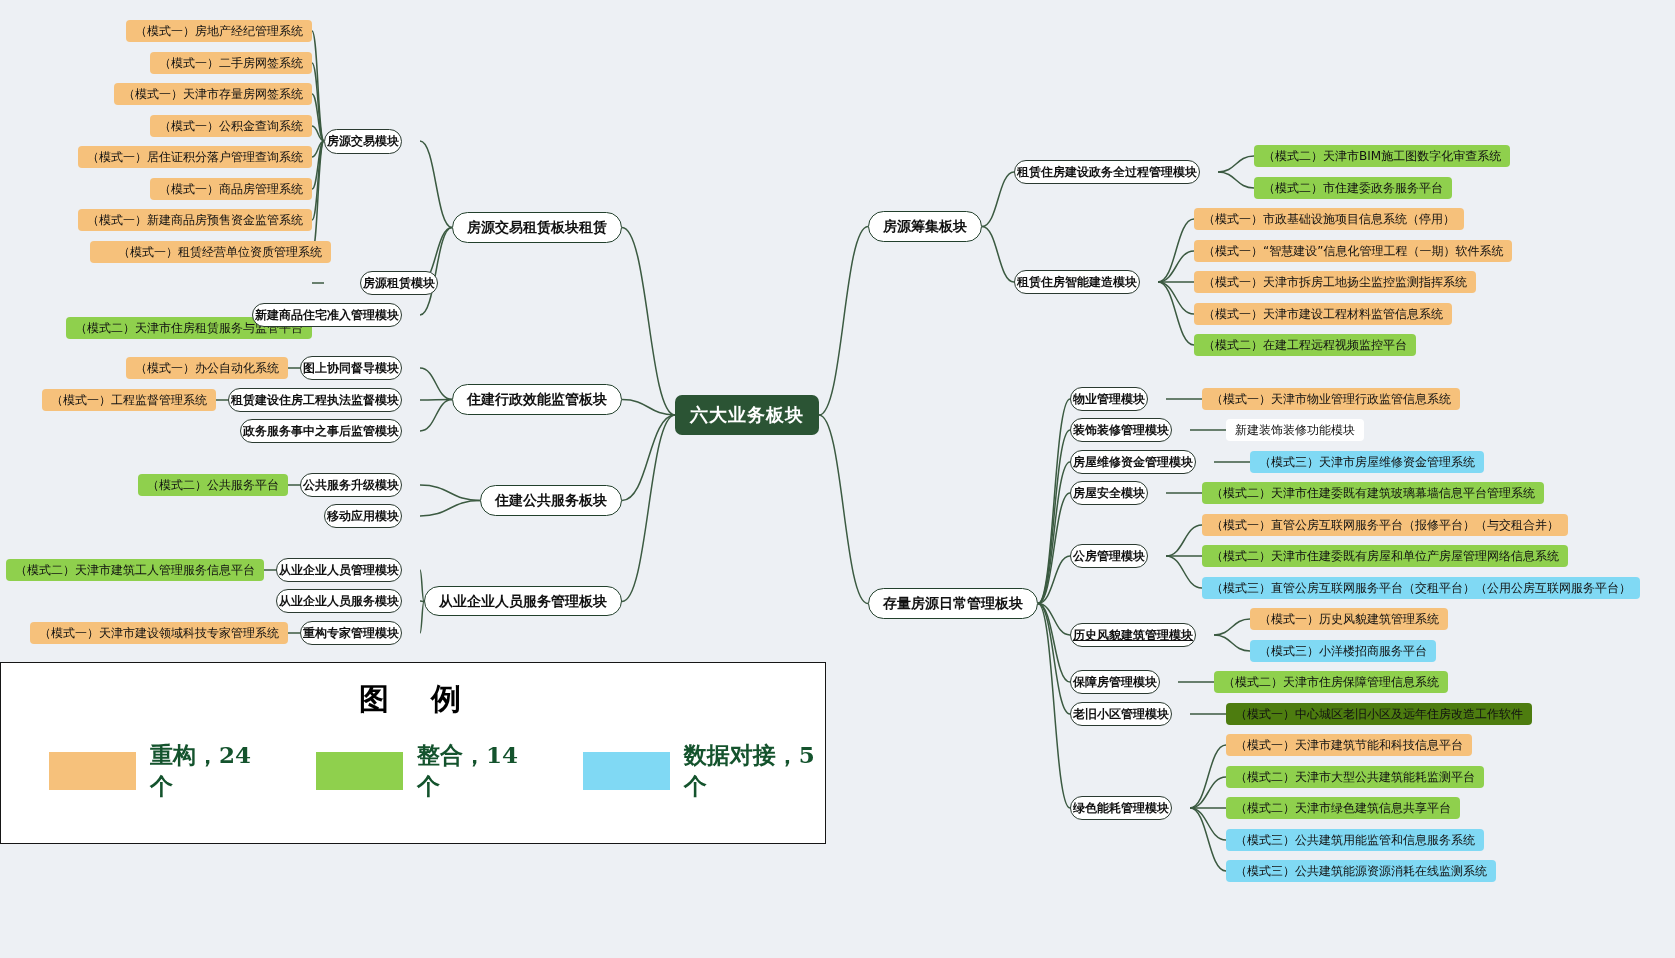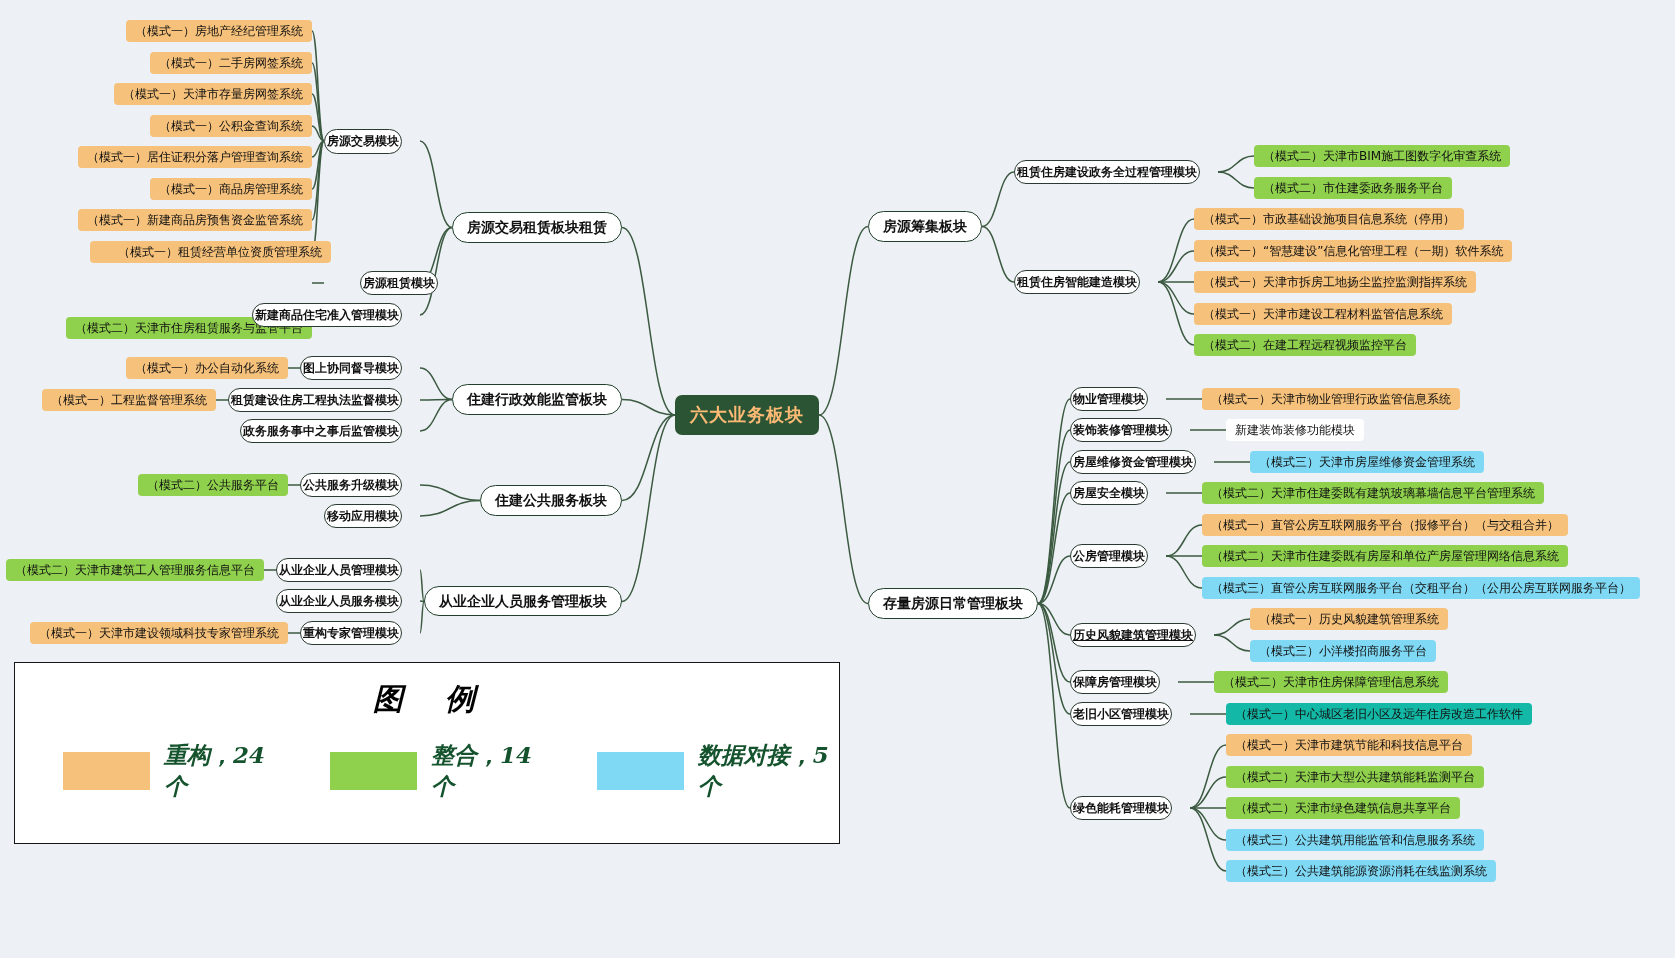--- a/index.html
+++ b/index.html
@@ -18,22 +18,22 @@
   }
   .node.module{
     background:#fff;border:1.4px solid #2a3a30;border-radius:13px;
     font-size:12px;font-weight:bold;padding:4px 2px;color:#111;
   }
   .node.leaf{
     font-size:12px;padding:4px 9px;border-radius:4px;color:#111;
   }
   #wires{position:absolute;left:0;top:0;fill:none;stroke-width:1.5px;}
   .legend{
-    position:absolute;left:14px;top:662px;width:826px;height:182px;
-    background:#ffffff;border:1.6px solid #161616;box-sizing:border-box;font-style:italic;
+    position:absolute;left:0;top:662px;width:826px;height:182px;
+    background:#ffffff;border:1.6px solid #161616;box-sizing:border-box;
   }
   .legend-title{
     text-align:center;margin-top:16px;
     font-family:"DejaVu Serif",serif;font-size:30px;font-weight:bold;letter-spacing:6px;color:#000;
   }
   .legend-items{display:flex;align-items:center;margin-top:20px;padding-left:48px;gap:52px;}
   .legend-item{display:flex;align-items:center;gap:14px;}
   .swatch{width:95px;height:38px;display:inline-block;}
   .legend-label{font-family:"DejaVu Serif",serif;font-size:23px;font-weight:bold;color:#14532d;}
 </style>
@@ -102,21 +102,21 @@
       <path d="M 1038 603.5 C 1054 603.5, 1054 714, 1070 714"></path>
       <path d="M 1190 714 C 1208 714, 1208 714, 1226 714"></path>
       <path d="M 1038 603.5 C 1054 603.5, 1054 808, 1070 808"></path>
       <path d="M 1190 808 C 1208 808, 1208 745, 1226 745"></path>
       <path d="M 1190 808 C 1208 808, 1208 777, 1226 777"></path>
       <path d="M 1190 808 C 1208 808, 1208 808, 1226 808"></path>
       <path d="M 1190 808 C 1208 808, 1208 840, 1226 840"></path>
       <path d="M 1190 808 C 1208 808, 1208 871, 1226 871"></path>
     </svg>
 
-  <div id="center-node" class="node center" style="background: rgb(43, 84, 52); color: #fdba74; left: 675px; top: 395px;">六大业务板块</div>
+  <div id="center-node" class="node center" style="background: rgb(43, 84, 52); color: #ffffff; left: 675px; top: 395px;">六大业务板块</div>
 
   <div class="legend">
     <div class="legend-title">图　例</div>
     <div class="legend-items">
       <div class="legend-item">
         <span class="swatch" style="background: rgb(246, 193, 123);"></span>
         <span class="legend-label">重构，24个</span>
       </div>
       <div class="legend-item">
         <span class="swatch" style="background: rgb(143, 208, 77);"></span>
@@ -179,20 +179,20 @@
     <div class="node module" style="left: 1070px; top: 544px;">公房管理模块</div>
     <div class="node leaf" style="background: rgb(143, 208, 77); left: 1202px; top: 545px;">（模式二）天津市住建委既有房屋和单位产房屋管理网络信息系统</div>
     <div class="node leaf" style="background: rgb(246, 193, 123); left: 1202px; top: 513.5px;">（模式一）直管公房互联网服务平台（报修平台）（与交租合并）</div>
     <div class="node leaf" style="background: rgb(128, 217, 244); left: 1202px; top: 576.5px;">（模式三）直管公房互联网服务平台（交租平台）（公用公房互联网服务平台）</div>
     <div class="node module" style="left: 1070px; top: 622.75px; text-decoration: underline;">历史风貌建筑管理模块</div>
     <div class="node leaf" style="background: rgb(246, 193, 123); left: 1250px; top: 608px;">（模式一）历史风貌建筑管理系统</div>
     <div class="node leaf" style="background: rgb(128, 217, 244); left: 1250px; top: 639.5px;">（模式三）小洋楼招商服务平台</div>
     <div class="node module" style="left: 1070px; top: 670px;">保障房管理模块</div>
     <div class="node leaf" style="background: rgb(143, 208, 77); left: 1214px; top: 671px;">（模式二）天津市住房保障管理信息系统</div>
     <div class="node module" style="left: 1070px; top: 701.5px;">老旧小区管理模块</div>
-    <div class="node leaf" style="background: #14b8a6; left: 1226px; top: 702.5px;">（模式一）中心城区老旧小区及远年住房改造工作软件</div>
+    <div class="node leaf" style="background: #4d7c0f; left: 1226px; top: 702.5px;">（模式一）中心城区老旧小区及远年住房改造工作软件</div>
     <div class="node module" style="left: 1070px; top: 796px;">绿色能耗管理模块</div>
     <div class="node leaf" style="background: rgb(246, 193, 123); left: 1226px; top: 734px;">（模式一）天津市建筑节能和科技信息平台</div>
     <div class="node leaf" style="background: rgb(143, 208, 77); left: 1226px; top: 765.5px;">（模式二）天津市大型公共建筑能耗监测平台</div>
     <div class="node leaf" style="background: rgb(143, 208, 77); left: 1226px; top: 797px;">（模式二）天津市绿色建筑信息共享平台</div>
     <div class="node leaf" style="background: rgb(128, 217, 244); left: 1226px; top: 828.5px;">（模式三）公共建筑用能监管和信息服务系统</div>
     <div class="node leaf" style="background: rgb(128, 217, 244); left: 1226px; top: 860px;">（模式三）公共建筑能源资源消耗在线监测系统</div>
   </div>
 
 </body></html>

